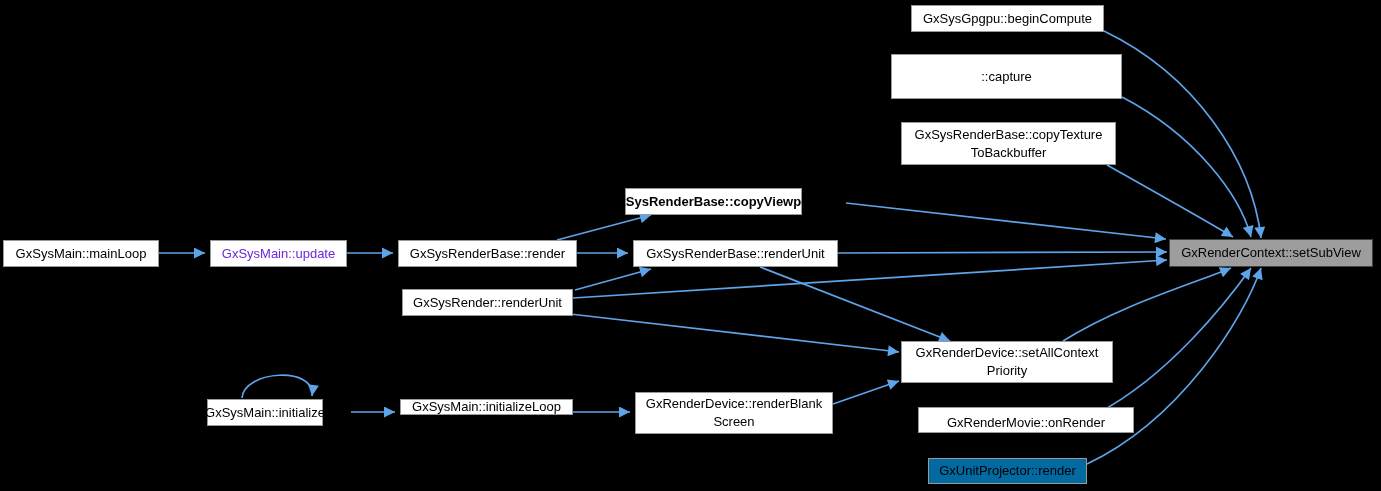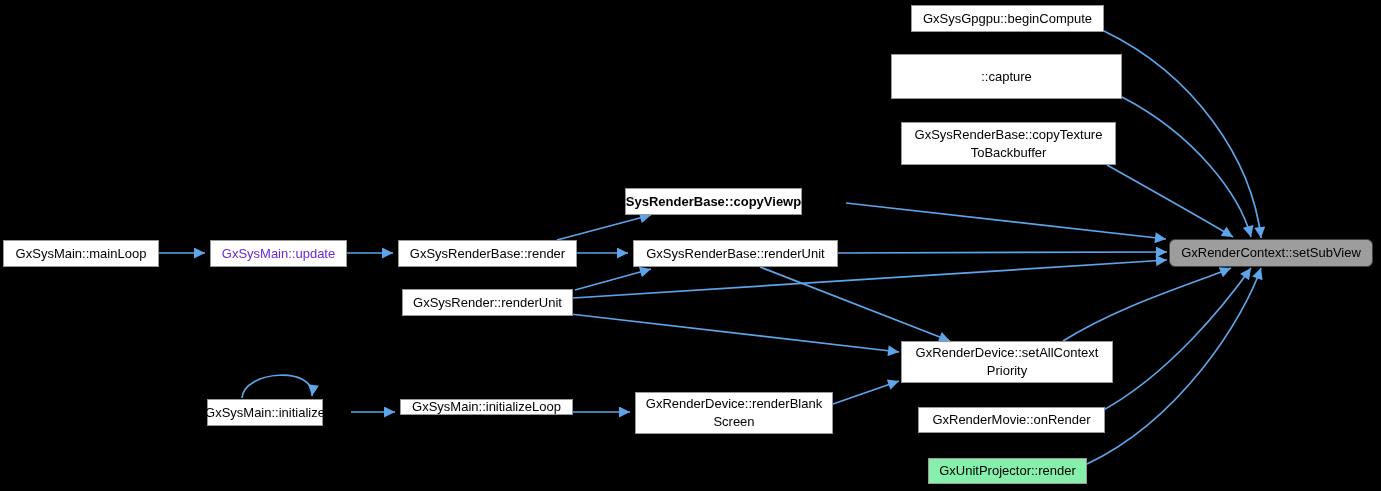--- a/index.html
+++ b/index.html
@@ -33,21 +33,20 @@
     font-size: 13px;
     line-height: 18px;
     white-space: nowrap;
     cursor: pointer;
   }
   .node .nline {
     white-space: nowrap;
   }
   .node.highlight {
     cursor: default;
-    border-radius: 6px;
   }
 </style>
 </head>
 <body>
 
 <div id="canvas">
   <svg id="edge-layer" viewBox="0 0 1381 491" xmlns="http://www.w3.org/2000/svg">
     <defs>
       <marker id="arrowhead" viewBox="0 0 10 10" refX="10" refY="5" markerWidth="14" markerHeight="11" markerUnits="userSpaceOnUse" orient="auto">
         <path d="M0,0 L10,5 L0,10 Z" fill="#5ea4e8"></path>
@@ -115,20 +114,20 @@
       <div class="node" style="left: 207px; top: 399px; width: 116px; height: 27px; background: rgb(255, 255, 255); border: 1px solid rgb(153, 153, 153); color: rgb(0, 0, 0);">
         <div class="nline">GxSysMain::initialize</div>
       </div>
       <div class="node" style="left: 400px; top: 399px; width: 173px; height: 16px; background: rgb(255, 255, 255); border: 1px solid rgb(153, 153, 153); color: rgb(0, 0, 0);">
         <div class="nline">GxSysMain::initializeLoop</div>
       </div>
       <div class="node" style="left: 635px; top: 392px; width: 198px; height: 42px; background: rgb(255, 255, 255); border: 1px solid rgb(153, 153, 153); color: rgb(0, 0, 0);">
         <div class="nline">GxRenderDevice::renderBlank</div>
         <div class="nline">Screen</div>
       </div>
-      <div class="node" style="left: 918px; top: 407px; width: 187px; height: 26px; background: rgb(255, 255, 255); border: 1px solid rgb(153, 153, 153); color: rgb(0, 0, 0);">
+      <div class="node" style="left: 918px; top: 407px; width: 216px; height: 26px; background: rgb(255, 255, 255); border: 1px solid rgb(153, 153, 153); color: rgb(0, 0, 0); justify-content: flex-end;">
         <div class="nline">GxRenderMovie::onRender</div>
       </div>
-      <div class="node" style="left: 928px; top: 458px; width: 159px; height: 26px; background: #86efac; border: 1px solid rgb(153, 153, 153); color: rgb(0, 0, 0);">
+      <div class="node" style="left: 928px; top: 458px; width: 159px; height: 26px; background: #0369a1; border: 1px solid rgb(153, 153, 153); color: rgb(0, 0, 0);">
         <div class="nline">GxUnitProjector::render</div>
       </div>
     </div>
 </div>
 
 </body></html>

